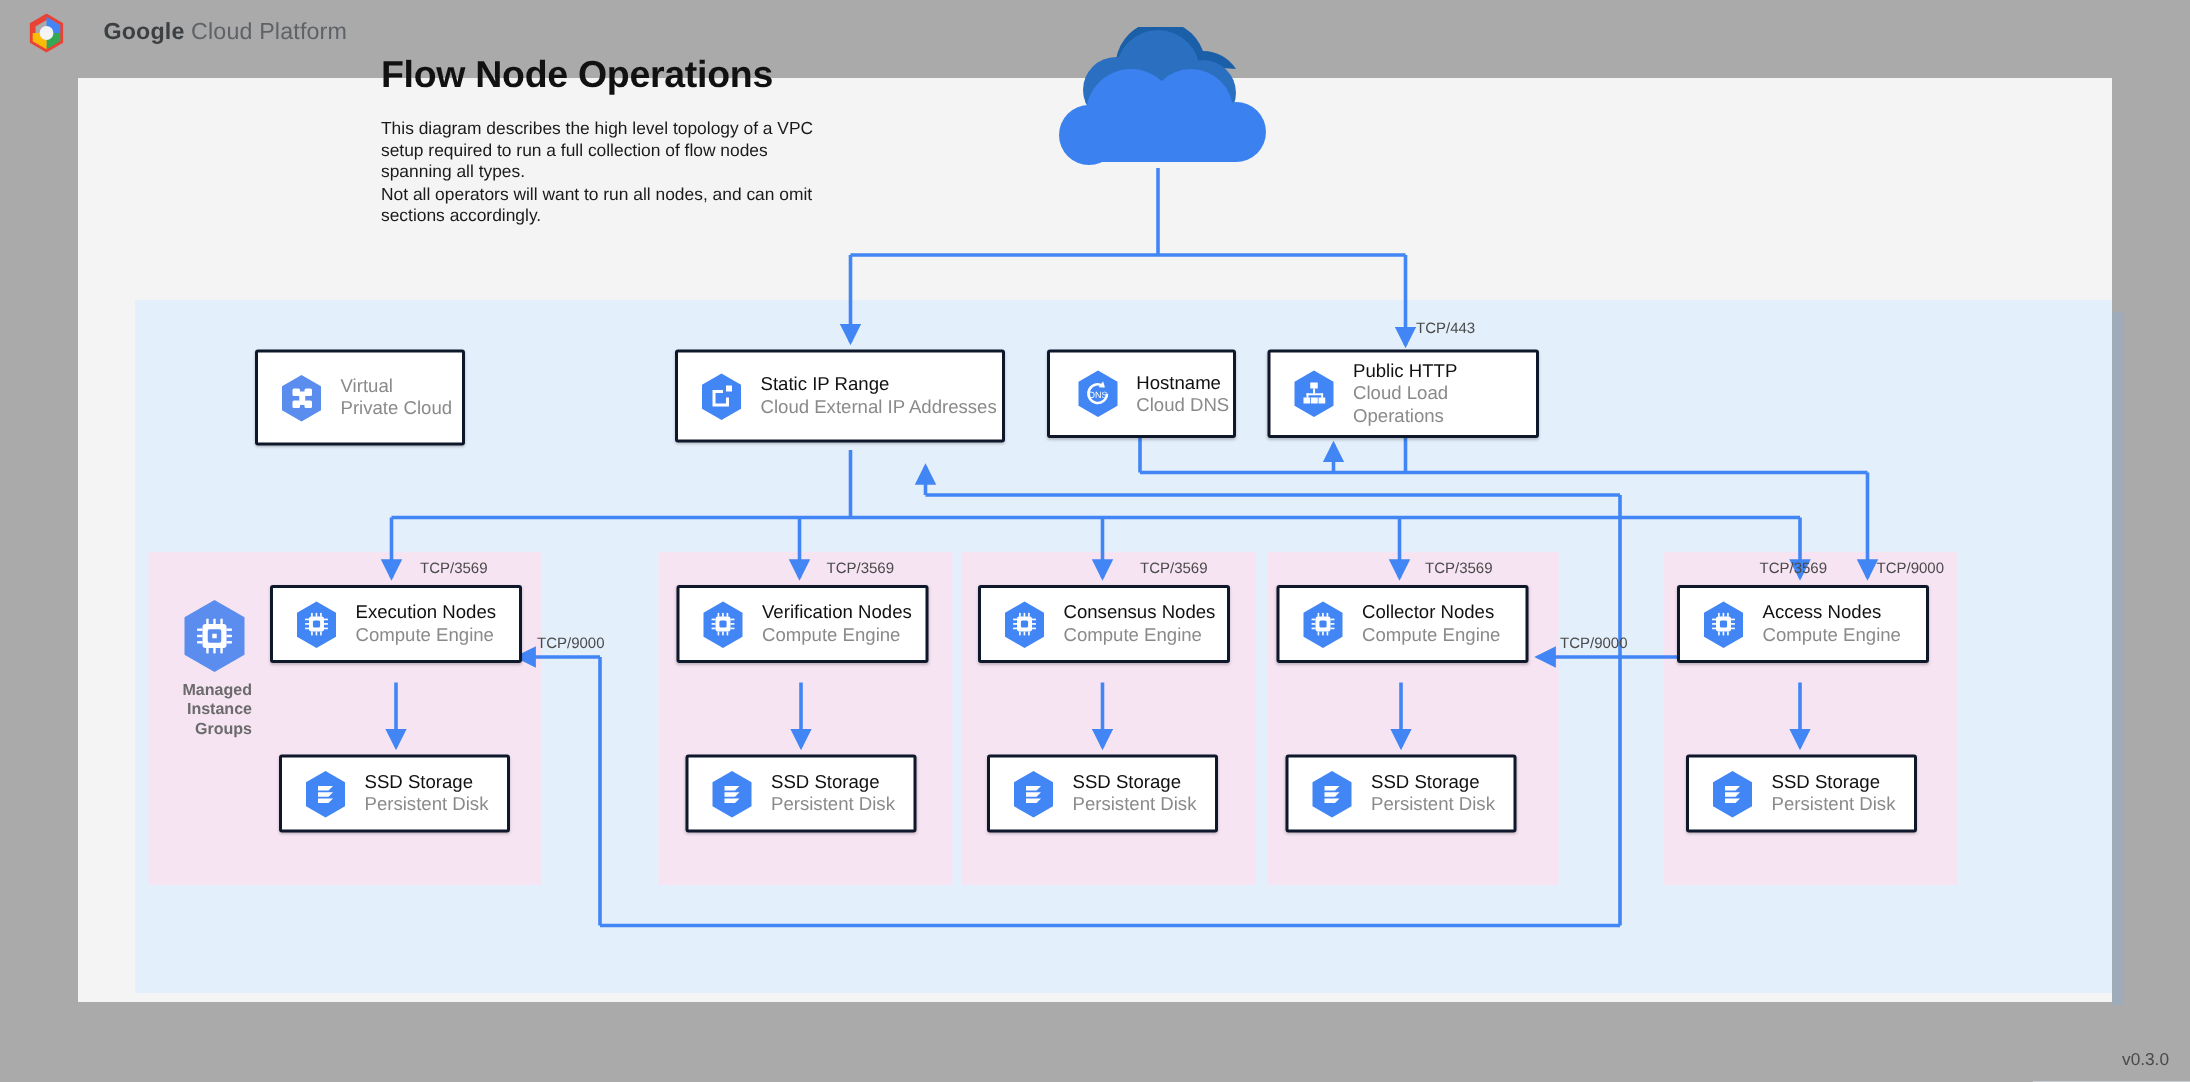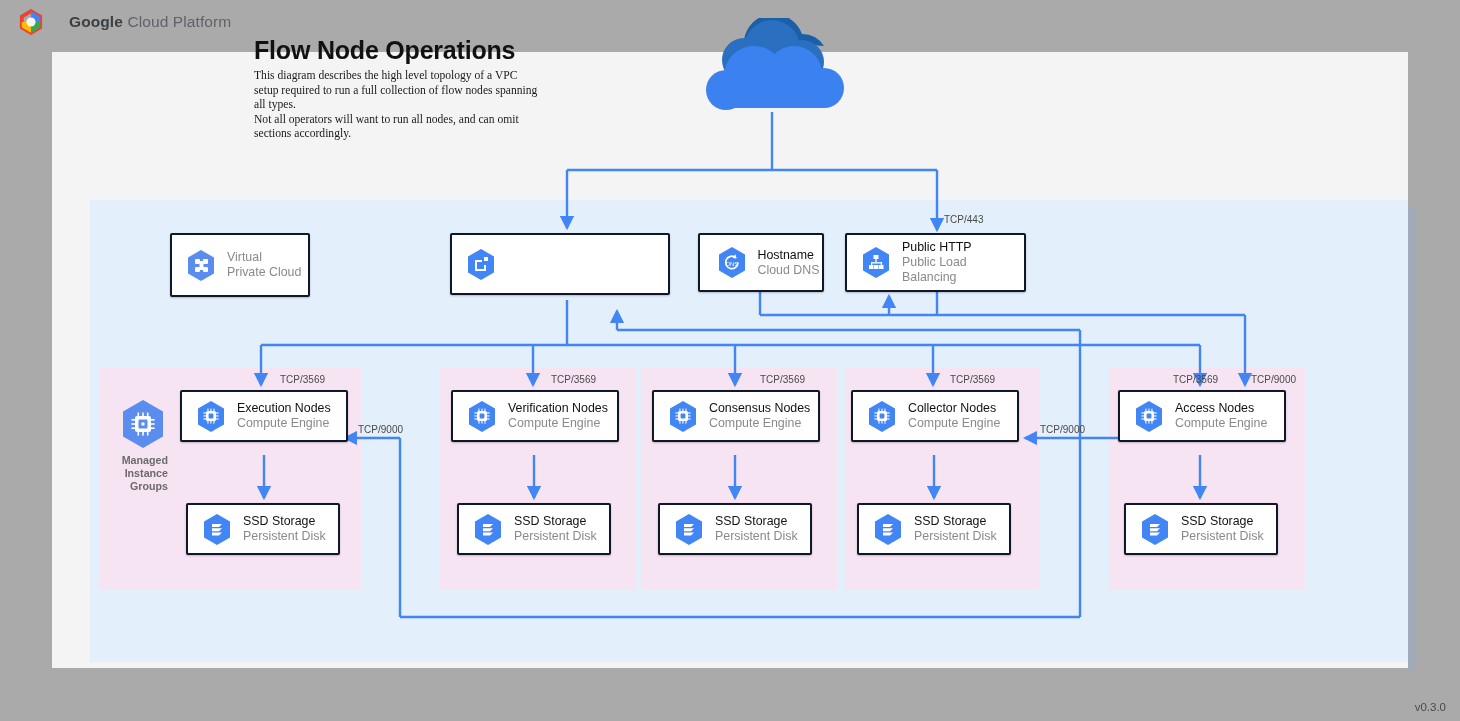--- a/index.html
+++ b/index.html
@@ -33,22 +33,22 @@
     position:absolute;left:1408px;top:208px;width:8px;height:462px;
     background:#9fabb8;
   }
 
   
   #title{
     position:absolute;left:254px;top:36px;
     font-size:25px;font-weight:bold;color:#111;letter-spacing:-.2px;
   }
   #subtitle{
-    position:absolute;left:254px;top:69px;width:290px;
-    font-size:11.6px;line-height:14.6px;color:#1a1a1a;white-space:pre-line;font-family:Liberation Serif, serif;
+    position:absolute;left:254px;top:79px;width:290px;
+    font-size:11.6px;line-height:14.6px;color:#1a1a1a;white-space:pre-line;
   }
 
   
   #cloud-icon{position:absolute;left:682px;top:18px;width:180px;height:96px;}
 
   
   #connectors{position:absolute;left:0;top:0;width:1460px;height:721px;pointer-events:none;}
 
   
   .port-label{
@@ -221,20 +221,24 @@
 </div>
 
 <div class="card stacked" style="left:450px;top:233px;width:220px;height:62px;">
   <svg class="card-ico" viewBox="0 0 30 33">
     <path d="M15 1 L28 8.5 L28 24.5 L15 32 L2 24.5 L2 8.5 Z" fill="#4285f4"></path>
     <g fill="#ffffff">
       <path d="M9 12 h7 v2 h-5 v7 h7 v-4 h2 v6 h-11 z"></path>
       <rect x="18" y="9" width="4" height="4"></rect>
     </g>
   </svg>
+  <div class="card-txt">
+    <span class="card-title">Static IP Range</span>
+    <span class="card-sub">Cloud External IP Addresses</span>
+  </div>
 </div>
 
 <div class="card shadowed" style="left:698px;top:233px;width:126px;height:59px;justify-content:center;">
   <svg class="card-ico" viewBox="0 0 30 33">
     <path d="M15 1 L28 8.5 L28 24.5 L15 32 L2 24.5 L2 8.5 Z" fill="#4285f4"></path>
     <g fill="none" stroke="#ffffff" stroke-width="1.7">
       <path d="M21 16.5 a6.2 6.2 0 1 1 -2.2 -4.8"></path>
     </g>
     <path d="M18.4 8.2 L19.6 12.4 L15.4 12.1 Z" fill="#ffffff"></path>
     <text x="15" y="19.6" font-size="6" fill="#ffffff" text-anchor="middle" font-family="Liberation Sans">DNS</text>
@@ -254,21 +258,21 @@
       <rect x="13" y="19" width="4.5" height="4"></rect>
       <rect x="18" y="19" width="4.5" height="4"></rect>
       <rect x="14.4" y="13" width="1.3" height="3.4"></rect>
       <rect x="10" y="16.2" width="11" height="1.3"></rect>
       <rect x="10" y="16.2" width="1.3" height="3"></rect>
       <rect x="19.8" y="16.2" width="1.3" height="3"></rect>
     </g>
   </svg>
   <div class="card-txt">
     <span class="card-title">Public HTTP</span>
-    <span class="card-sub">Public Load Balancing</span>
+    <span class="card-sub">Cloud Load Operations</span>
   </div>
 </div>
 
 <div id="mig">
   <svg id="mig-icon" viewBox="0 0 48 52">
     <path d="M24 2 L44 13.5 L44 38.5 L24 50 L4 38.5 L4 13.5 Z" fill="#5b8def"></path>
     <g fill="#ffffff">
       <rect x="16" y="18" width="16" height="16" rx="2"></rect>
     </g>
     <g fill="#5b8def">

